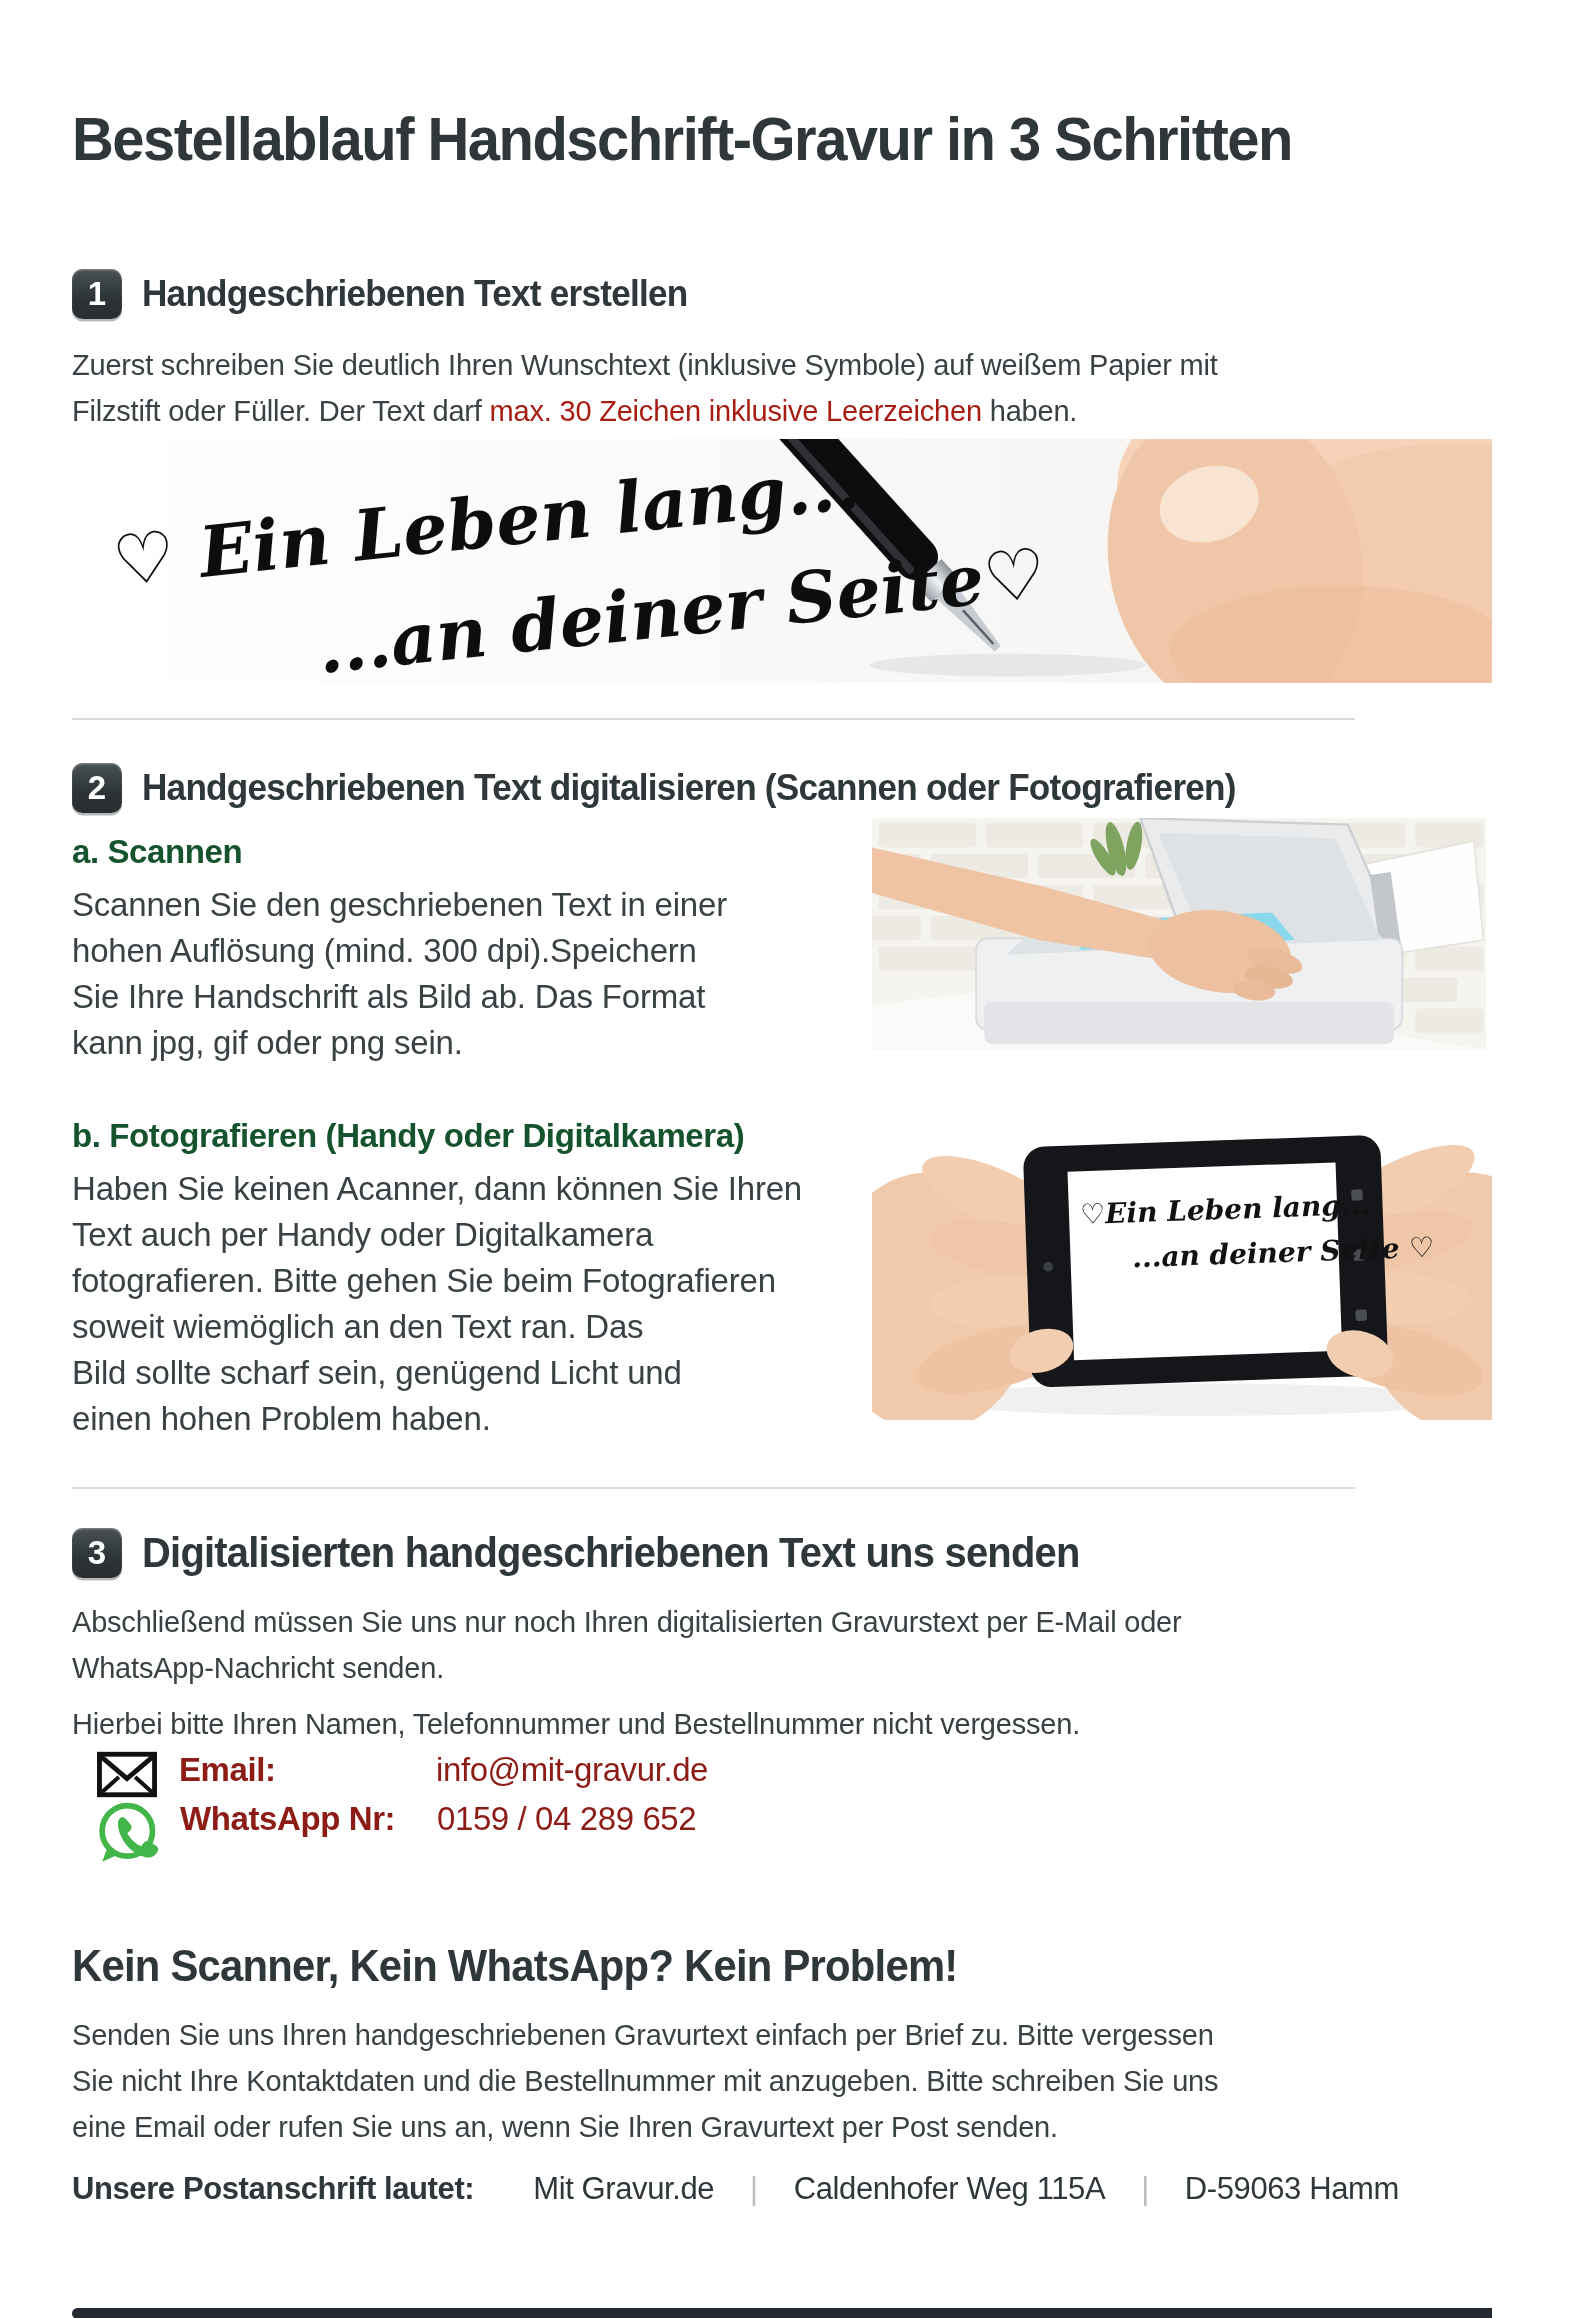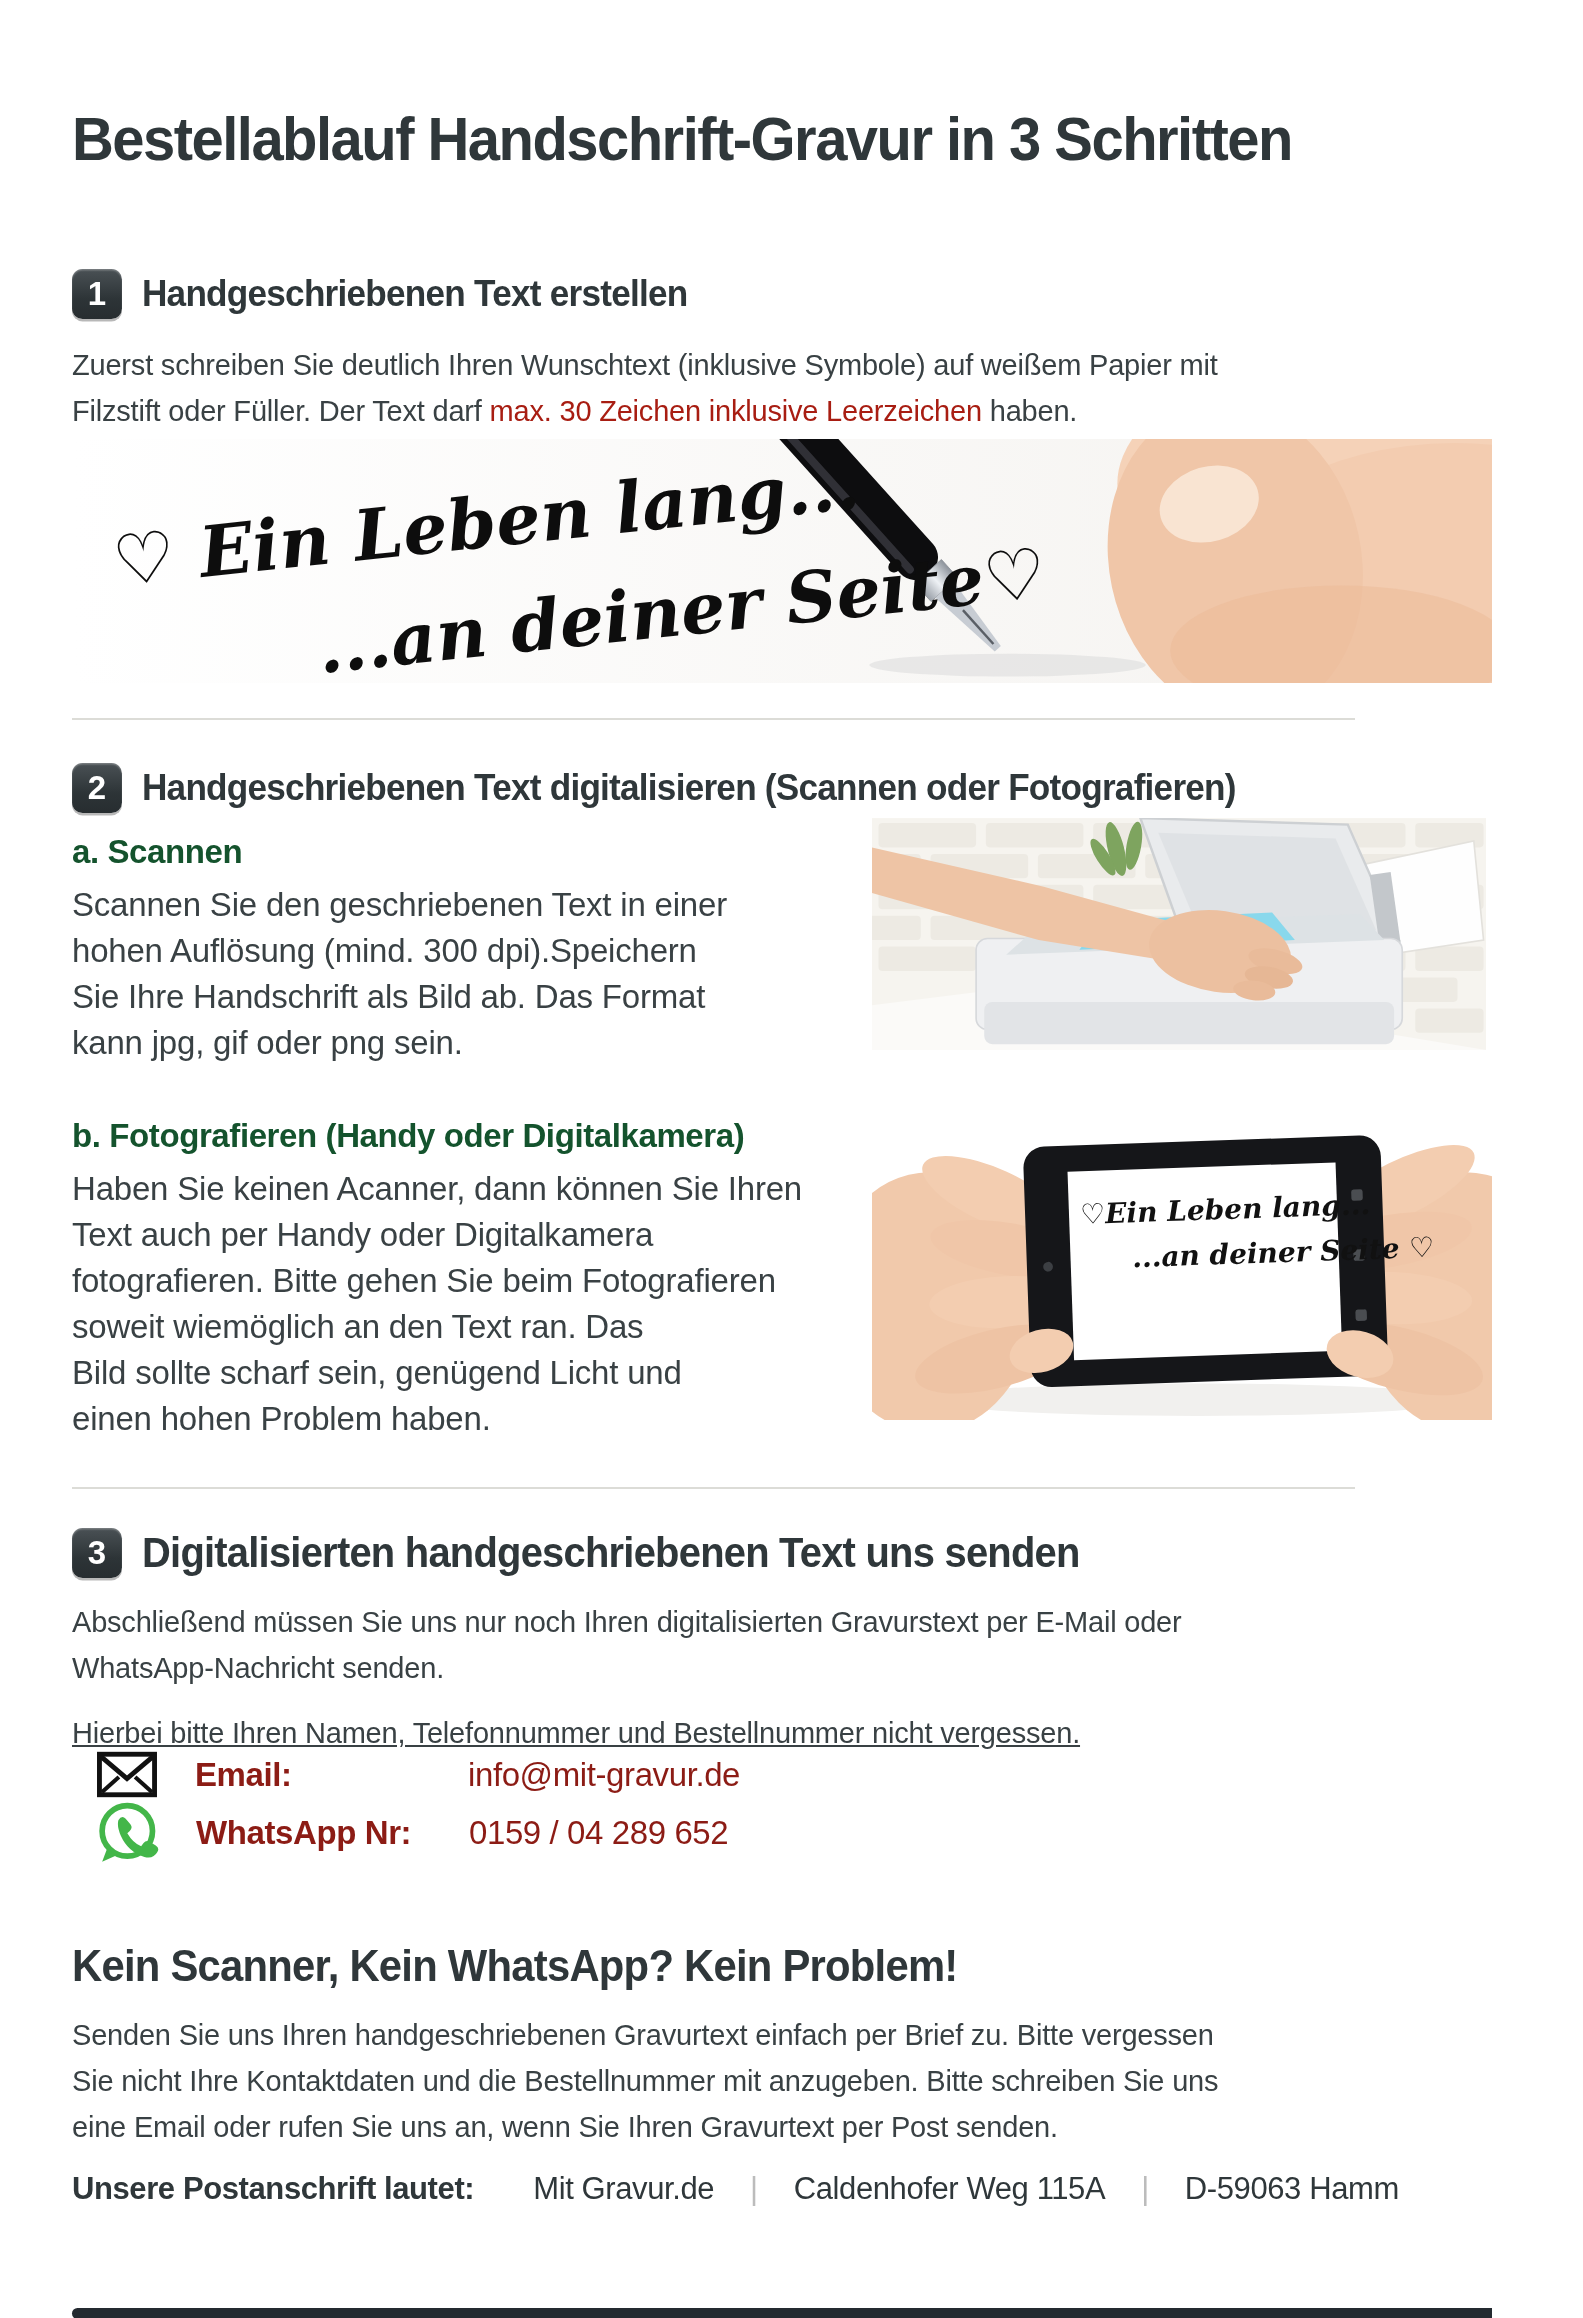--- a/index.html
+++ b/index.html
@@ -25,21 +25,21 @@
   .body-line { font-size:29px; line-height:46px; letter-spacing:-0.2px; color:#394144; white-space:nowrap; }
   .body-lg .body-line { font-size:33px; line-height:46px; }
   .red1 { color:#a81d12; }
   .maroon { color:#8c1c15; }
   .divider { height:2.4px; background:#dcdcd7; }
   .photo { background:#fff; overflow:hidden; }
   .hand-line {
     font-family:"DejaVu Serif", serif; font-style:italic; font-weight:bold;
     color:#0d0d0d; white-space:nowrap;
   }
-  .contact-row { display:flex; align-items:center; gap:37px; }
+  .contact-row { display:flex; gap:21px; }
   .contact-label { font-size:33px; font-weight:bold; letter-spacing:-0.4px; width:236px; }
   .contact-value { font-size:33px; letter-spacing:-0.4px; }
   .kein-h { font-size:44px; font-weight:bold; color:#2f373a; letter-spacing:-0.8px; }
   .addr { display:flex; align-items:baseline; gap:36px; font-size:31px; letter-spacing:-0.4px; color:#2f373a; white-space:nowrap; }
   .addr .lbl { font-weight:bold; margin-right:23px; }
   .addr .sep { color:#bcbcbc; }
   .bottom-bar { background:#242a30; border-radius:5.7px; }
   .screen-line { font-family:"DejaVu Serif", serif; font-style:italic; font-weight:bold; color:#111; white-space:nowrap; }
 </style>
 </head>
@@ -227,21 +227,21 @@
   <div class="abs divider" style="left:72px; top:1487px; width:1283px;"></div>
 
   <div class="abs step-header" style="left:72px; top:1528px;">
     <div class="badge">3</div>
     <span class="h2 h2-lg cond">Digitalisierten handgeschriebenen Text uns senden</span>
   </div>
 
   <div class="abs" style="left:72px; top:1599px;">
     <div class="body-line">Abschließend müssen Sie uns nur noch Ihren digitalisierten Gravurstext per E-Mail oder</div>
     <div class="body-line">WhatsApp-Nachricht senden.</div>
-    <div class="body-line" style="margin-top:19px;text-decoration:underline;">Hierbei bitte Ihren Namen, Telefonnummer und Bestellnummer nicht vergessen.</div>
+    <div class="body-line" style="margin-top:10px;">Hierbei bitte Ihren Namen, Telefonnummer und Bestellnummer nicht vergessen.</div>
   </div>
 
   <div class="abs contact-row" style="left:96px; top:1751px;">
     <svg width="62" height="47" viewBox="0 0 76 58">
       <rect x="4" y="4" width="68" height="50" fill="#fff" stroke="#111" stroke-width="6"></rect>
       <polyline points="6,7 38,34 70,7" fill="none" stroke="#111" stroke-width="6"></polyline>
       <line x1="7" y1="51" x2="28" y2="32" stroke="#111" stroke-width="5"></line>
       <line x1="69" y1="51" x2="48" y2="32" stroke="#111" stroke-width="5"></line>
     </svg>
     <span class="contact-label maroon">Email:</span>

